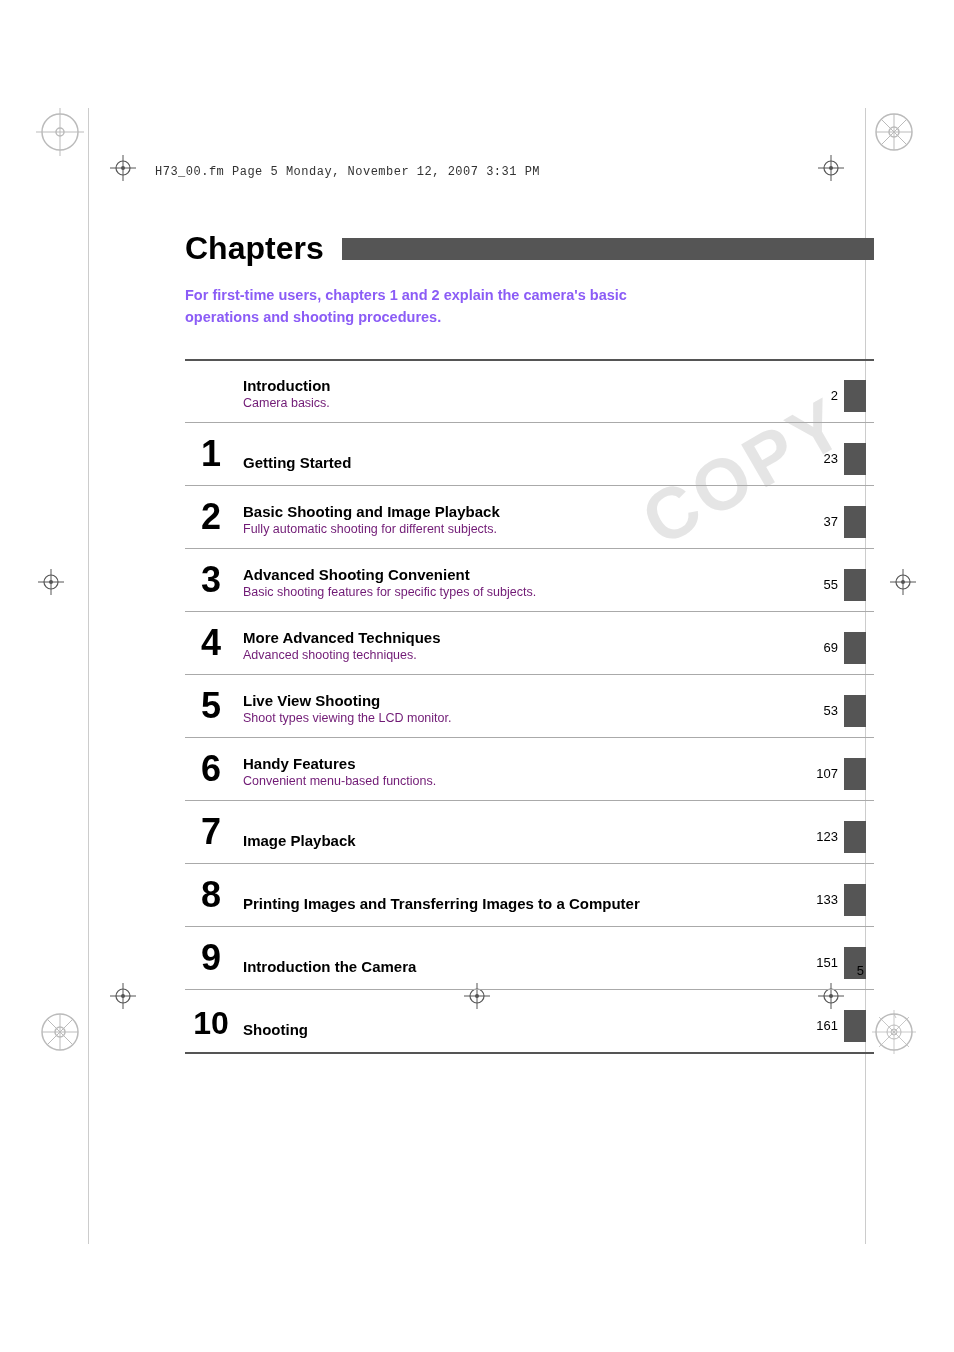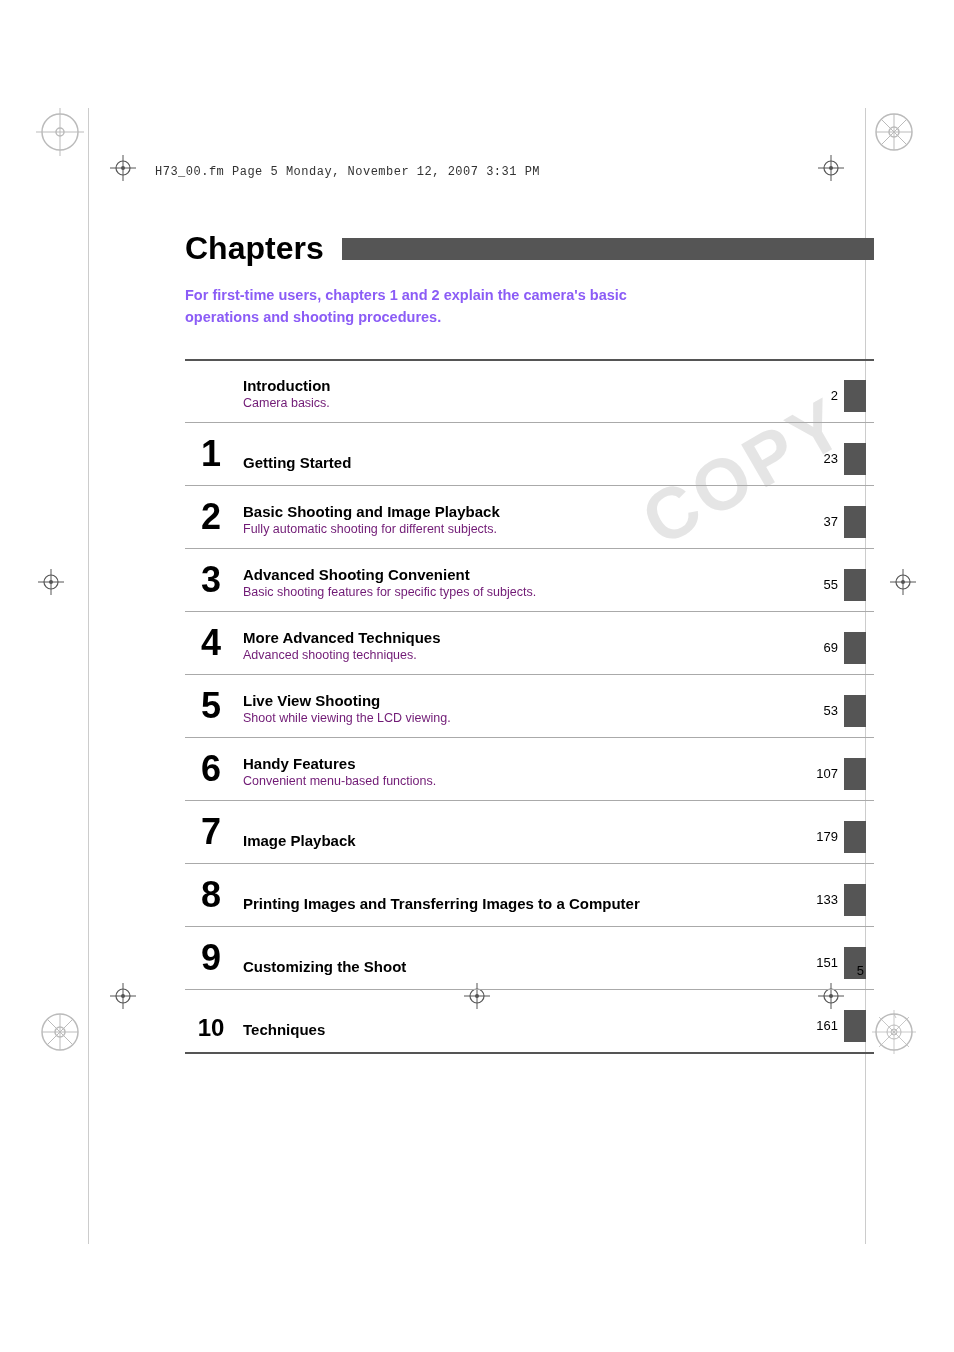--- a/index.html
+++ b/index.html
@@ -379,21 +379,21 @@
         <div class="toc-page">
           <span class="toc-page-num">69</span>
           <div class="page-color-block"></div>
         </div>
       </div>
 
       <div class="toc-row">
         <div class="toc-num">5</div>
         <div class="toc-content">
           <div class="toc-title">Live View Shooting</div>
-          <div class="toc-desc">Shoot while viewing the LCD viewing.</div>
+          <div class="toc-desc">Shoot types viewing the LCD monitor.</div>
         </div>
         <div class="toc-page">
           <span class="toc-page-num">53</span>
           <div class="page-color-block"></div>
         </div>
       </div>
 
       <div class="toc-row">
         <div class="toc-num">6</div>
         <div class="toc-content">
@@ -405,51 +405,51 @@
           <div class="page-color-block"></div>
         </div>
       </div>
 
       <div class="toc-row">
         <div class="toc-num">7</div>
         <div class="toc-content">
           <div class="toc-title">Image Playback</div>
         </div>
         <div class="toc-page">
-          <span class="toc-page-num">179</span>
+          <span class="toc-page-num">123</span>
           <div class="page-color-block"></div>
         </div>
       </div>
 
       <div class="toc-row">
         <div class="toc-num">8</div>
         <div class="toc-content">
           <div class="toc-title">Printing Images and Transferring Images to a Computer</div>
         </div>
         <div class="toc-page">
           <span class="toc-page-num">133</span>
           <div class="page-color-block"></div>
         </div>
       </div>
 
       <div class="toc-row">
         <div class="toc-num">9</div>
         <div class="toc-content">
-          <div class="toc-title">Customizing the Shoot</div>
+          <div class="toc-title">Introduction the Camera</div>
         </div>
         <div class="toc-page">
           <span class="toc-page-num">151</span>
           <div class="page-color-block"></div>
         </div>
       </div>
 
       <div class="toc-row">
-        <div class="toc-num" style="font-size:24px;">10</div>
-        <div class="toc-content">
-          <div class="toc-title">Techniques</div>
+        <div class="toc-num" style="font-size:32px;">10</div>
+        <div class="toc-content">
+          <div class="toc-title">Shooting</div>
         </div>
         <div class="toc-page">
           <span class="toc-page-num">161</span>
           <div class="page-color-block"></div>
         </div>
       </div>
 
     </div>
   </div>
 

